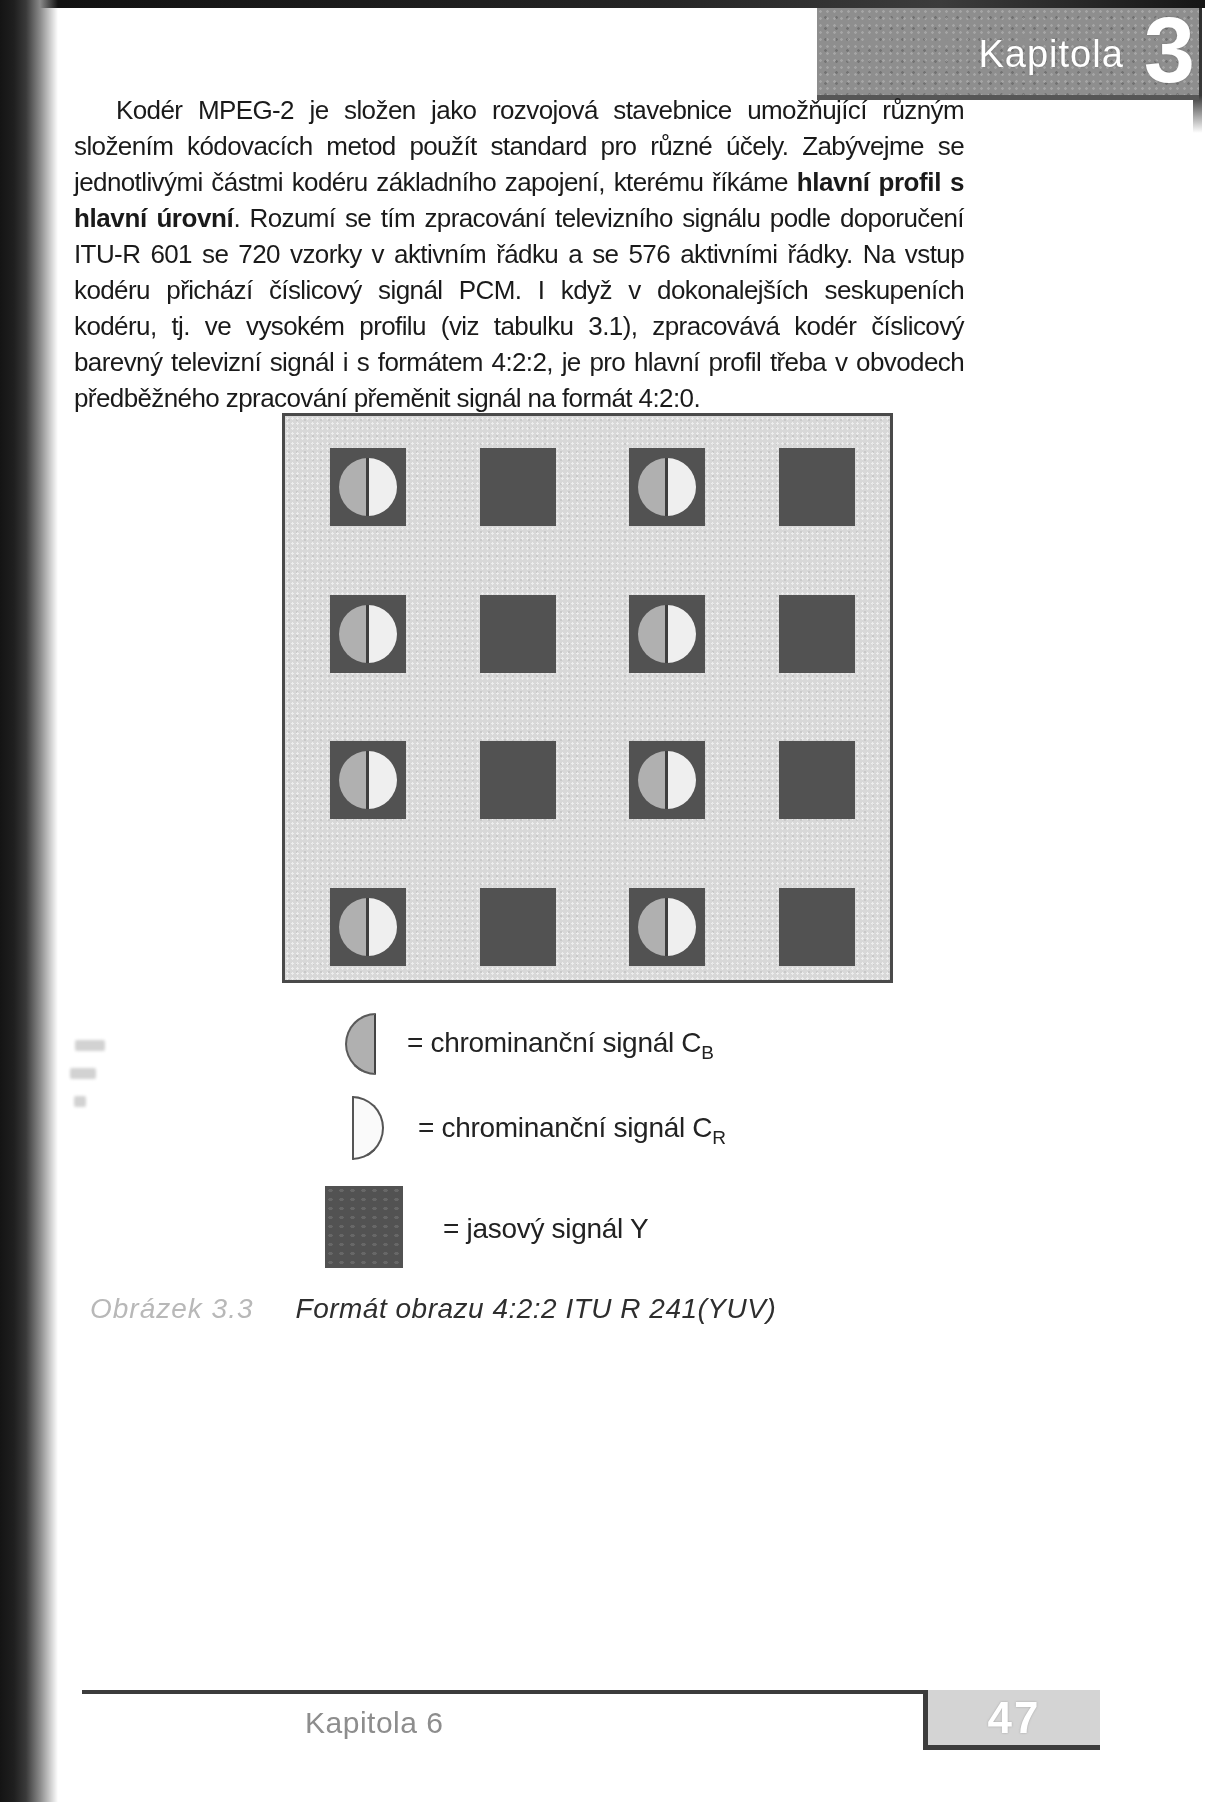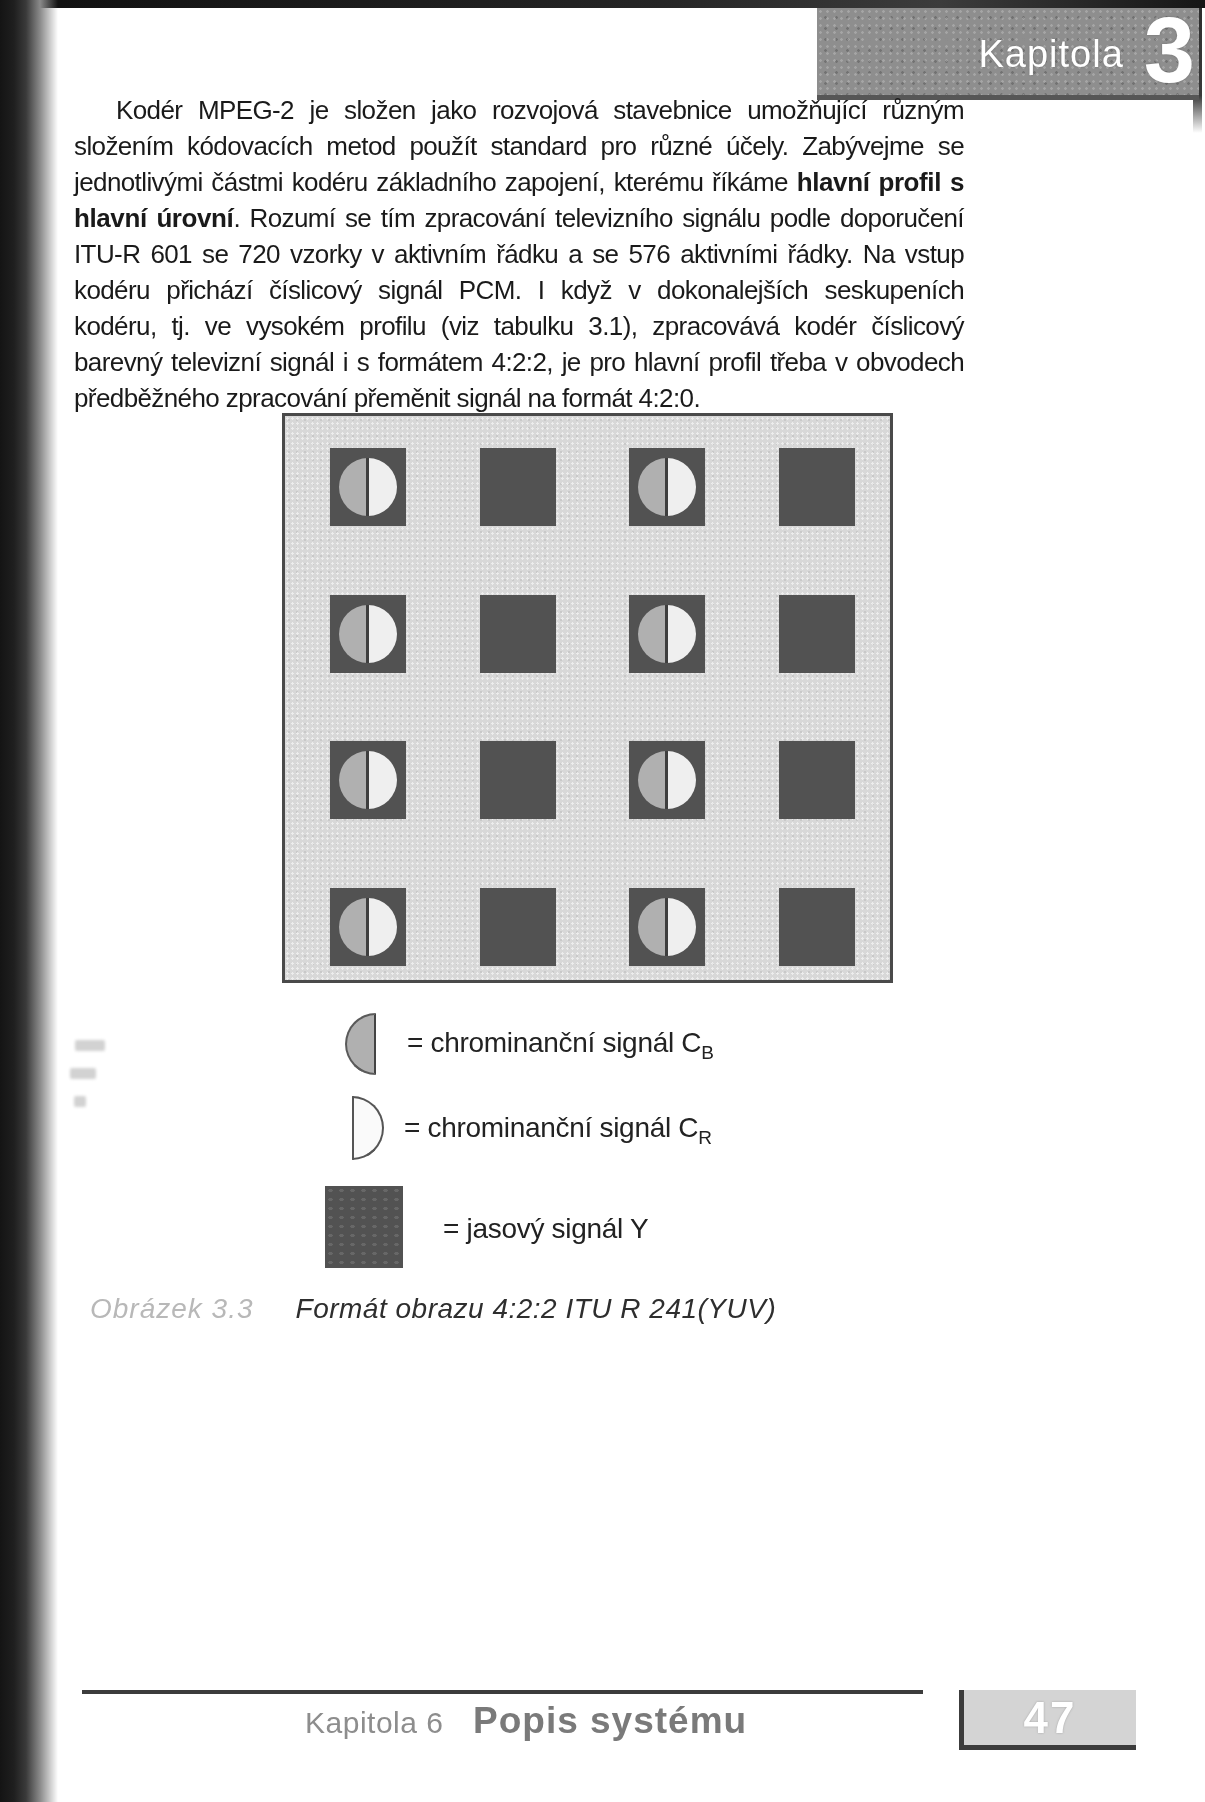--- a/index.html
+++ b/index.html
@@ -99,35 +99,35 @@
     position:absolute;left:325px;top:1186px;width:78px;height:82px;
     background:var(--square-dark,#555);
     background-image:radial-gradient(rgba(255,255,255,.12) 2px, transparent 2.4px);
     background-size:11px 9px;
   }
   .legend-text{
     position:absolute;font-size:28px;color:#222;letter-spacing:-0.3px;white-space:nowrap;
   }
   .legend-text .sub{font-size:19px;vertical-align:-7px;}
   #legend-text-cb{left:407px;top:1027px;}
-  #legend-text-cr{left:404px;top:1112px;}
+  #legend-text-cr{left:418px;top:1112px;}
   #legend-text-y{left:427px;top:1213px;margin-left:16px;}
 
   
   .caption{position:absolute;left:90px;top:1293px;font-size:28px;font-style:italic;white-space:nowrap;}
   .cap-label{color:var(--caption-light,#b8b8b8);margin-right:42px;letter-spacing:1px;}
   .cap-text{color:#2e2e2e;letter-spacing:0.5px;}
 
   
   .footer-line{
     position:absolute;left:82px;top:1690px;width:841px;height:4px;
     background:var(--line-dark,#3c3c3c);
   }
   .page-box{
-    position:absolute;left:959px;top:1690px;width:177px;height:60px;
+    position:absolute;left:923px;top:1690px;width:177px;height:60px;
     background:var(--pagebox-bg,#d4d4d4);
     border-left:5px solid var(--line-dark,#3c3c3c);
     border-bottom:5px solid var(--line-dark,#3c3c3c);
     box-sizing:border-box;
     display:flex;align-items:center;justify-content:center;
   }
   .page-number{
     color:#ffffff;font-size:44px;font-weight:bold;letter-spacing:2px;
     text-shadow:0 0 2px rgba(120,120,120,.6);
   }
@@ -203,18 +203,17 @@
 
   <div class="legend-icon-y"></div>
   <div class="legend-text" id="legend-text-y"><span>= jasový signál Y</span><span class="sub"></span></div>
 
   <div class="caption">
     <span class="cap-label">Obrázek 3.3</span><span class="cap-text">Formát obrazu 4:2:2 ITU R 241(YUV)</span>
   </div>
 
   <div class="footer-line"></div>
   <div class="footer-chapter">Kapitola 6</div>
-  <div class="footer-section">Popis systému</div>
   <div class="page-box">
     <span class="page-number">47</span>
   </div>
 
 </div>
 
 </body></html>

